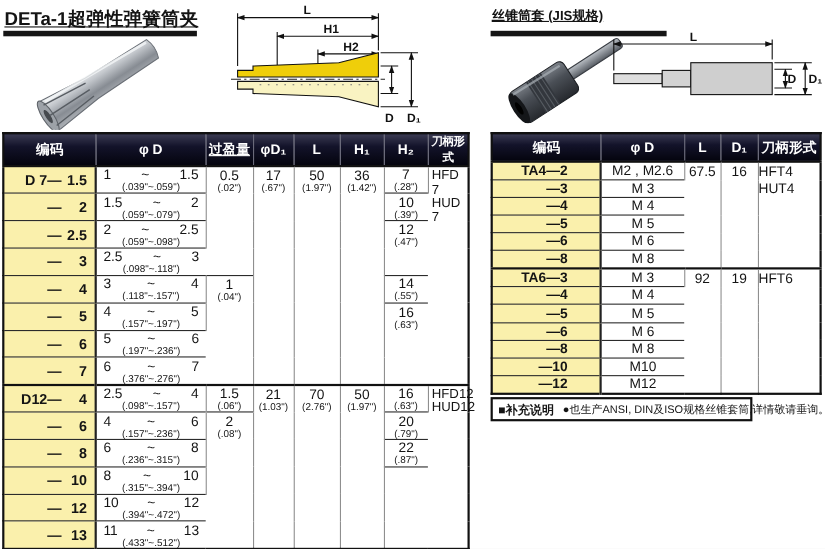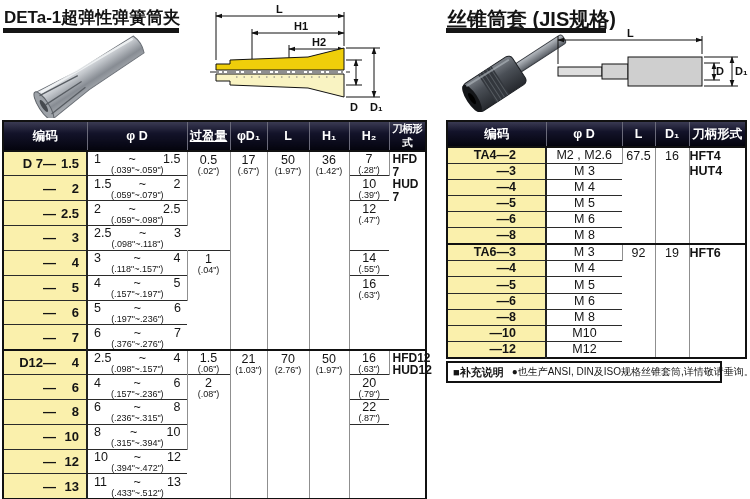--- a/index.html
+++ b/index.html
@@ -1,20 +1,20 @@
 <!DOCTYPE html>
 <html style="--code-yellow: #faf0ac;"><head>
 <meta charset="utf-8">
 <style>
   html,body{margin:0;padding:0;}
   body{width:750px;height:499px;position:relative;background:#fff;
        font-family:"Liberation Sans","DejaVu Sans",sans-serif;color:#141414;
        outline:1px solid #d8d8d8;overflow:hidden;}
   .abs{position:absolute;}
-  .section-title{font-weight:bold;font-size:17px;letter-spacing:0;white-space:nowrap;}
+  .section-title{font-weight:bold;font-size:17px;letter-spacing:0;white-space:nowrap;text-decoration:underline;}
   .title-bar{height:5px;background:#151515;}
   table{border-collapse:collapse;table-layout:fixed;position:absolute;border:2px solid #111;}
   th{background:linear-gradient(180deg,#3a3a52 0%,#13132a 40%,#04040e 100%);
      color:#fff;font-size:12.5px;font-weight:bold;border-right:1px solid #6a6a7a;
      border-bottom:2px solid #111;padding:0;}
   th.u{text-decoration:underline;}
   th.small{font-size:10.5px;letter-spacing:-0.5px;}
   td{border-right:1px solid #8f8f8f;border-top:1px solid #2b2b2b;padding:0;
      text-align:center;vertical-align:middle;}
   td:last-child,th:last-child{border-right:none;}
@@ -30,21 +30,21 @@
   .range{display:flex;justify-content:space-between;padding:1px 6px 0 6px;
          font-size:12.5px;line-height:12px;}
   .num{font-size:12.5px;line-height:12px;padding-top:1px;}
   .inch{font-size:9px;line-height:10px;}
   #left-table tbody tr{height:24.85px;}
   #right-table tbody tr{height:16.1px;margin-top:44px;}
   #left-table thead tr{height:28px;}
   #right-table thead tr{height:26px;}
   #right-table td{font-size:12.5px;line-height:15px;}
   td.shank{text-align:left;padding-left:3px;font-size:12px;line-height:12.5px;
-           font-weight:bold;}
+           font-weight:normal;}
   #right-table td.shank{padding-left:0;}
   .note-box{border:2px solid #111;display:flex;align-items:center;gap:8px;
             padding:0 5px;box-sizing:border-box;}
   .note-label{font-weight:bold;font-size:11px;white-space:nowrap;}
   .note-text{font-size:10px;white-space:nowrap;}
   svg text{font-family:"Liberation Sans","DejaVu Sans",sans-serif;font-size:11px;
            font-weight:bold;fill:#111;}
 </style>
 </head>
 <body>
@@ -432,21 +432,21 @@
             <span>11</span>
             <span>~</span>
             <span>13</span>
           </div>
           <div class="inch">(.433"~.512")</div>
         </td>
       </tr>
     </tbody>
 </table>
 
-<div class="abs section-title" style="left:447px;top:6px;font-size:20px">丝锥筒套 (JIS规格)</div>
+<div class="abs section-title" style="left:447px;top:6px;font-size:12px">丝锥筒套 (JIS规格)</div>
 <div class="abs title-bar" style="left:446px;top:28px;width:160px"></div>
 
 <svg class="abs" style="left:452px;top:32px" width="130" height="80" viewBox="0 0 130 80">
   <defs>
     <linearGradient id="dark" x1="0" y1="0" x2="0" y2="1">
       <stop offset="0" stop-color="#7c8188"></stop>
         <stop offset="0.4" stop-color="#4a4f56"></stop>
       <stop offset="1" stop-color="#26292e"></stop>
     </linearGradient>
     <linearGradient id="shaft" x1="0" y1="0" x2="0" y2="1">
@@ -629,16 +629,16 @@
           <div class="code-wrap">
             <span class="p">—</span>
             <span class="n">12</span>
           </div>
         </td>
         <td>M12</td>
       </tr>
     </tbody>
 </table>
 
-<div class="abs note-box" style="left:446px;top:361px;width:276px;height:22px">
+<div class="abs note-box" style="left:446px;top:361px;width:238px;height:22px">
   <span class="note-label">■补充说明</span>
   <span class="note-text">●也生产ANSI, DIN及ISO规格丝锥套筒,详情敬请垂询。</span>
 </div>
 
 </body></html>

